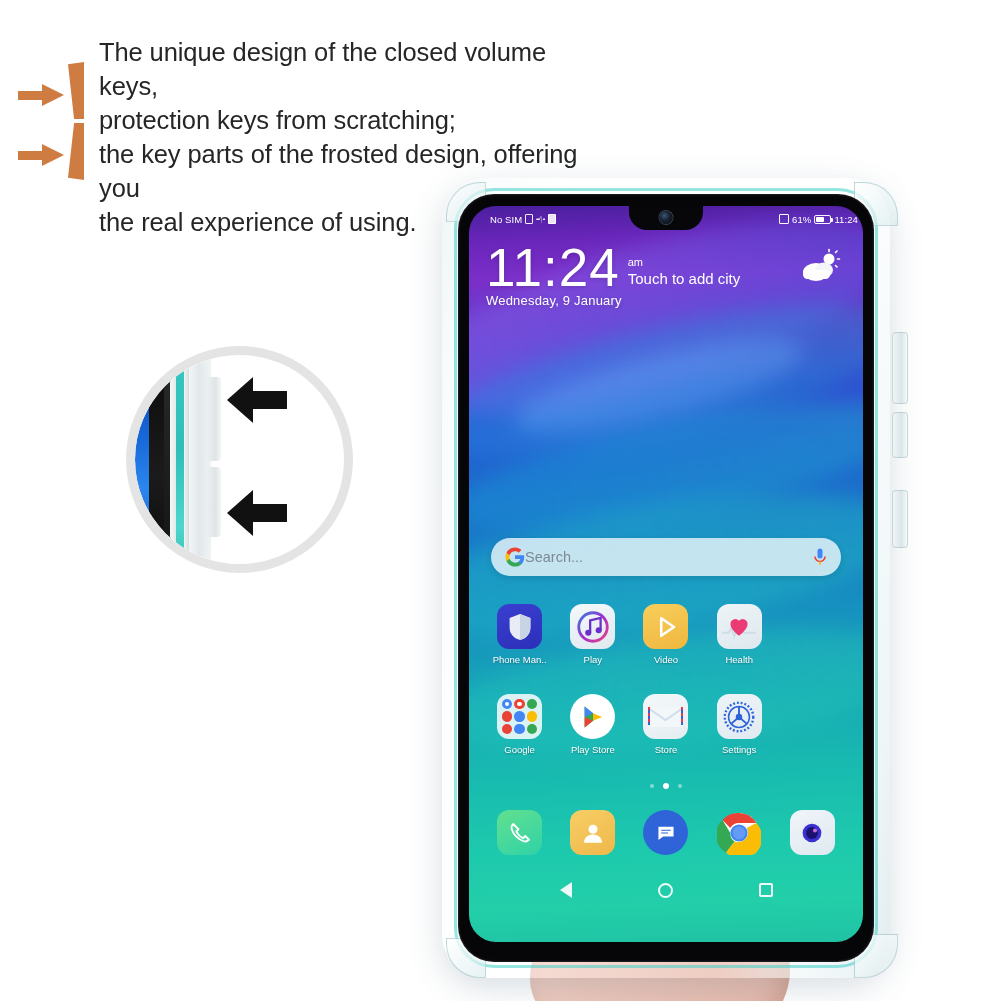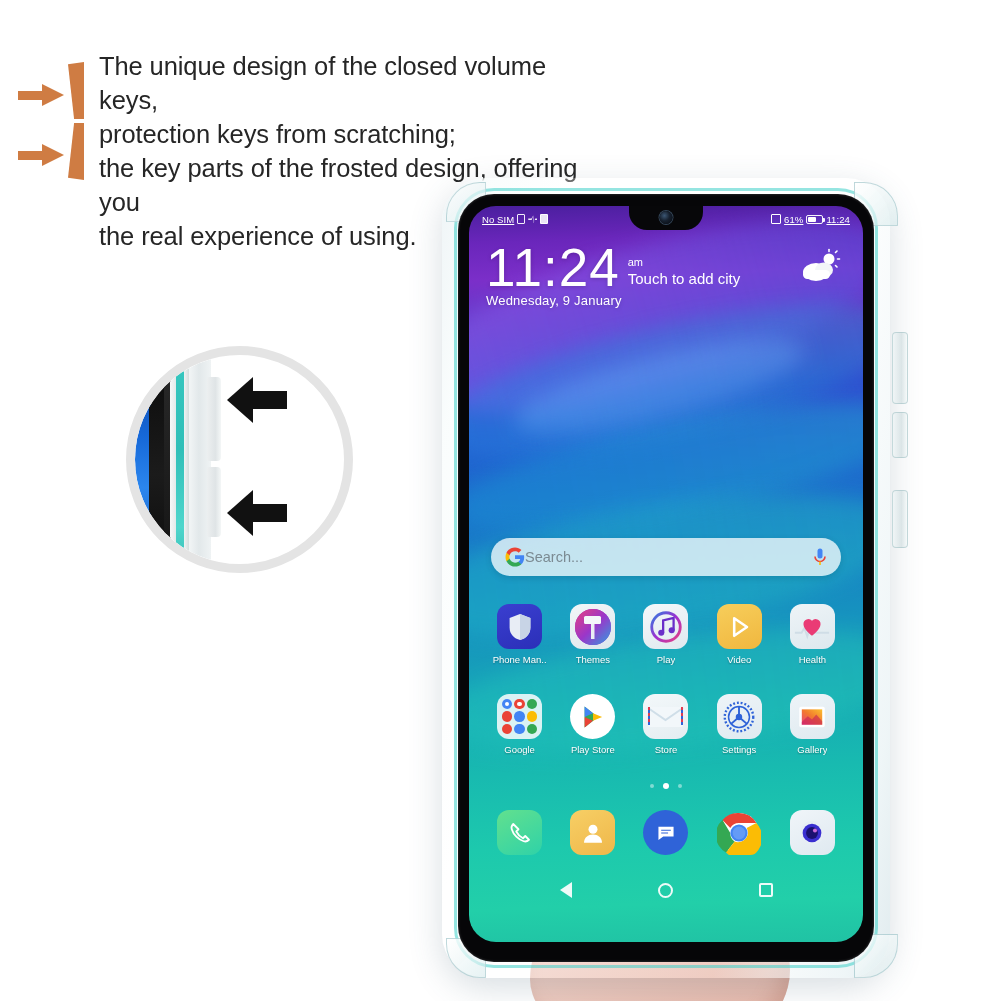--- a/index.html
+++ b/index.html
@@ -57,21 +57,21 @@
   .brace .bar.top {
     top: 0; height: 57px;
     clip-path: polygon(0 4%, 100% 0, 100% 100%, 38% 100%);
   }
   .brace .bar.bot {
     top: 61px; height: 57px;
     clip-path: polygon(38% 0, 100% 0, 100% 100%, 0 96%);
   }
   .headline-text {
     position: absolute;
-    left: 99px; top: 49px;
+    left: 99px; top: 35px;
     width: 510px;
     font-size: 25.5px;
     line-height: 34px;
     color: #262626;
     font-weight: 400;
     letter-spacing: -0.1px;
     white-space: pre-line;
   }
 
   
@@ -315,30 +315,29 @@
     transform: translateX(-50%);
     width: 13px; height: 13px;
     border-radius: 50%;
     background: radial-gradient(circle at 38% 36%, #3b5673 0%, #16202e 45%, #05080d 100%);
     box-shadow: 0 0 0 1px rgba(80,110,140,0.6);
   }
 
   
   .status-bar {
     position: absolute;
-    left: 0; top: 0;
+    left: 8px; top: 0;
     width: 100%; height: 26px;
     display: flex;
     justify-content: space-between;
     padding: 0 13px;
     z-index: 11;
     font-size: 9.5px;
     color: #ffffff;
     letter-spacing: 0.1px;
-    text-decoration: underline;
   }
   .sb-left, .sb-right { display: flex; align-items: center; gap: 3px; }
   .sb-text { font-size: 9.5px; color: #fff; white-space: nowrap; }
   .ic-sim, .ic-nfc, .ic-box {
     display: inline-block;
     width: 8px; height: 10px;
     border: 1px solid rgba(255,255,255,0.92);
     border-radius: 1px;
   }
   .ic-box { background: rgba(255,255,255,0.88); }
@@ -712,38 +711,20 @@
         <div class="app">
           <span class="app-icon ic-phoneman">
             <svg viewBox="0 0 30 32" width="26" height="28">
               <path d="M15 1l12 4.5v11c0 8-5.4 12.6-12 14.5C8.4 29.1 3 24.5 3 16.5v-11z" fill="#e8edf5"></path>
               <path d="M15 1v30c6.6-1.9 12-6.5 12-14.5v-11z" fill="#c8d4e6"></path>
             </svg>
           </span>
           <span class="app-label">Phone Man..</span>
         </div>
 
-        <div class="app">
-          <span class="app-icon ic-themes">
-            <svg viewBox="0 0 40 40" width="40" height="40">
-              <circle cx="20" cy="20" r="18" fill="#8b2fd0"></circle>
-              <path d="M2 20a18 18 0 0 1 36 0 18 18 0 0 1-36 0z" fill="url(#tg)"></path>
-              <defs>
-                <linearGradient id="tg" x1="0" y1="0" x2="1" y2="1">
-                  <stop offset="0" stop-color="#e8417f"></stop>
-                  <stop offset="0.5" stop-color="#9b36c9"></stop>
-                  <stop offset="1" stop-color="#2f9fe0"></stop>
-                </linearGradient>
-              </defs>
-              <rect x="11" y="9" width="17" height="8" rx="1.5" fill="#f4f7fa"></rect>
-              <rect x="18" y="17" width="3.5" height="15" fill="#e9eef4"></rect>
-            </svg>
-          </span>
-          <span class="app-label">Themes</span>
-        </div>
 
         <div class="app">
           <span class="app-icon ic-music">
             <svg viewBox="0 0 40 40" width="38" height="38">
               <circle cx="20" cy="20" r="15" fill="none" stroke="url(#mg)" stroke-width="3"></circle>
               <defs>
                 <linearGradient id="mg" x1="0" y1="0" x2="1" y2="1">
                   <stop offset="0" stop-color="#2f7fe0"></stop>
                   <stop offset="0.5" stop-color="#a02fd0"></stop>
                   <stop offset="1" stop-color="#e8417f"></stop>
@@ -843,37 +824,20 @@
               <g stroke="#2f63d8" stroke-width="2" stroke-linecap="round">
                 <line x1="20" y1="20" x2="20" y2="10"></line>
                 <line x1="20" y1="20" x2="12" y2="27"></line>
                 <line x1="20" y1="20" x2="28" y2="27"></line>
               </g>
             </svg>
           </span>
           <span class="app-label">Settings</span>
         </div>
 
-        <div class="app">
-          <span class="app-icon ic-gallery">
-            <svg viewBox="0 0 40 40" width="34" height="34">
-              <rect x="5" y="8" width="30" height="24" rx="2" fill="#fff"></rect>
-              <rect x="8" y="11" width="24" height="18" fill="url(#gg)"></rect>
-              <defs>
-                <linearGradient id="gg" x1="0" y1="1" x2="1" y2="0">
-                  <stop offset="0" stop-color="#e8417f"></stop>
-                  <stop offset="0.5" stop-color="#f2792f"></stop>
-                  <stop offset="1" stop-color="#fbc02d"></stop>
-                </linearGradient>
-              </defs>
-              <path d="M8 26l7-7 5 4 5-6 7 8v4H8z" fill="#c2185b" opacity="0.55"></path>
-            </svg>
-          </span>
-          <span class="app-label">Gallery</span>
-        </div>
       </div>
 
       <div class="page-dots">
         <span class="pd"></span>
         <span class="pd active"></span>
         <span class="pd"></span>
       </div>
 
       <div class="dock">
         <span class="dock-icon dk-phone">

